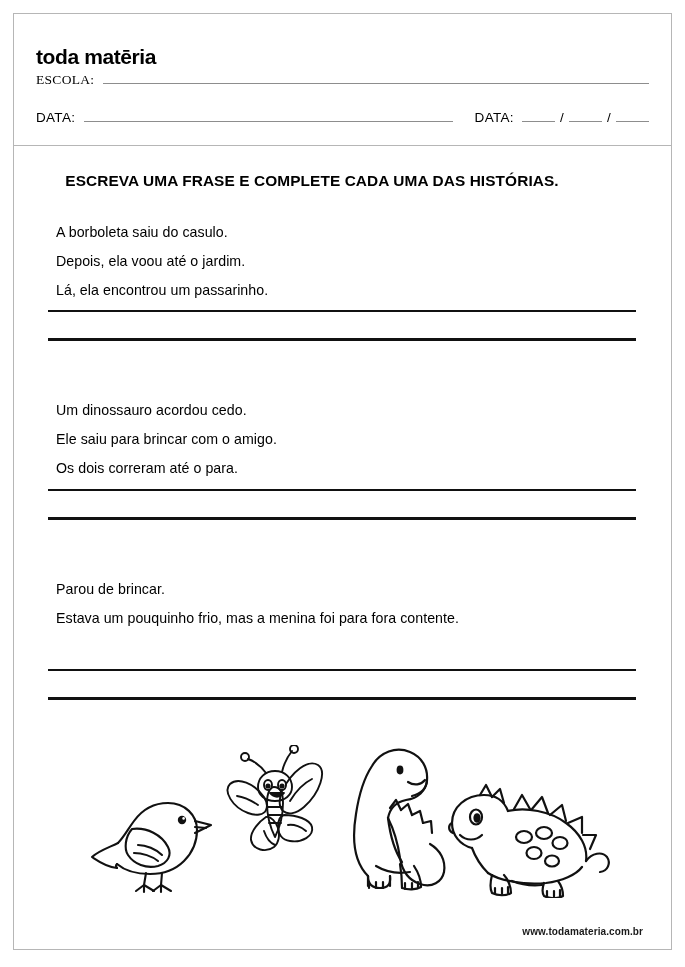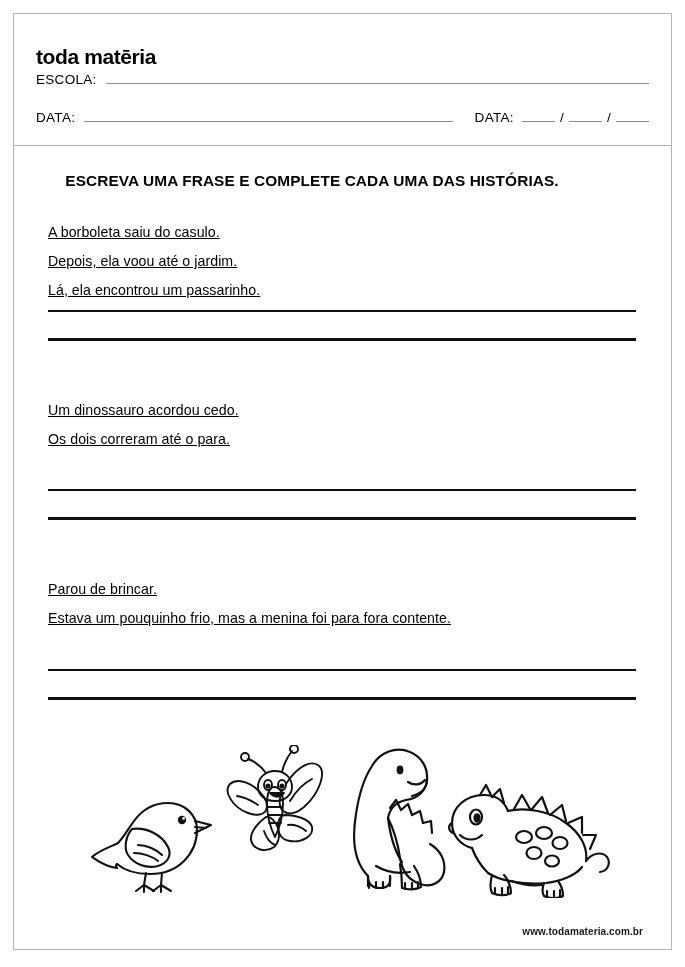--- a/index.html
+++ b/index.html
@@ -54,21 +54,21 @@
   }
 
   .field-row {
     position: absolute;
     left: 22px;
     display: flex;
     align-items: baseline;
     font-size: 13.5px;
     letter-spacing: 0.3px;
   }
-  .field-escola { top: 58px; width: 613px; }
+  .field-escola { top: 58px; width: 613px; font-family: Liberation Serif, serif; }
   .field-nome   { top: 96px; width: 613px; }
 
   .field-label { white-space: nowrap; }
   .field-rule {
     flex: 1 1 auto;
     border-bottom: 1.2px solid #8d8d8d;
     margin-left: 9px;
     height: 11px;
   }
 
@@ -99,23 +99,22 @@
     width: 624px;
     text-align: center;
     font-size: 15.4px;
     font-weight: bold;
     letter-spacing: 0.1px;
   }
 
   
   .story {
     position: absolute;
-    left: 48px;
+    left: 56px;
     width: 589px;
-    text-decoration: underline;
   }
   .story-1 { top: 218px; }
   .story-2 { top: 396px; }
   .story-3 { top: 575px; }
 
   .story-line {
     font-size: 14.2px;
     line-height: 29px;
     letter-spacing: 0.05px;
     white-space: nowrap;
@@ -205,20 +204,21 @@
   <div class="story-line">Depois, ela voou até o jardim.</div>
   <div class="story-line">Lá, ela encontrou um passarinho.</div>
 </div>
 <div class="answer-lines answer-1">
   <div class="answer-rule"></div>
   <div class="answer-rule"></div>
 </div>
 
 <div class="story story-2">
   <div class="story-line">Um dinossauro acordou cedo.</div>
+  <div class="story-line">Ele saiu para brincar com o amigo.</div>
   <div class="story-line">Os dois correram até o para.</div>
 </div>
 <div class="answer-lines answer-2">
   <div class="answer-rule"></div>
   <div class="answer-rule"></div>
 </div>
 
 <div class="story story-3">
   <div class="story-line">Parou de brincar.</div>
   <div class="story-line">Estava um pouquinho frio, mas a menina foi para fora contente.</div>

